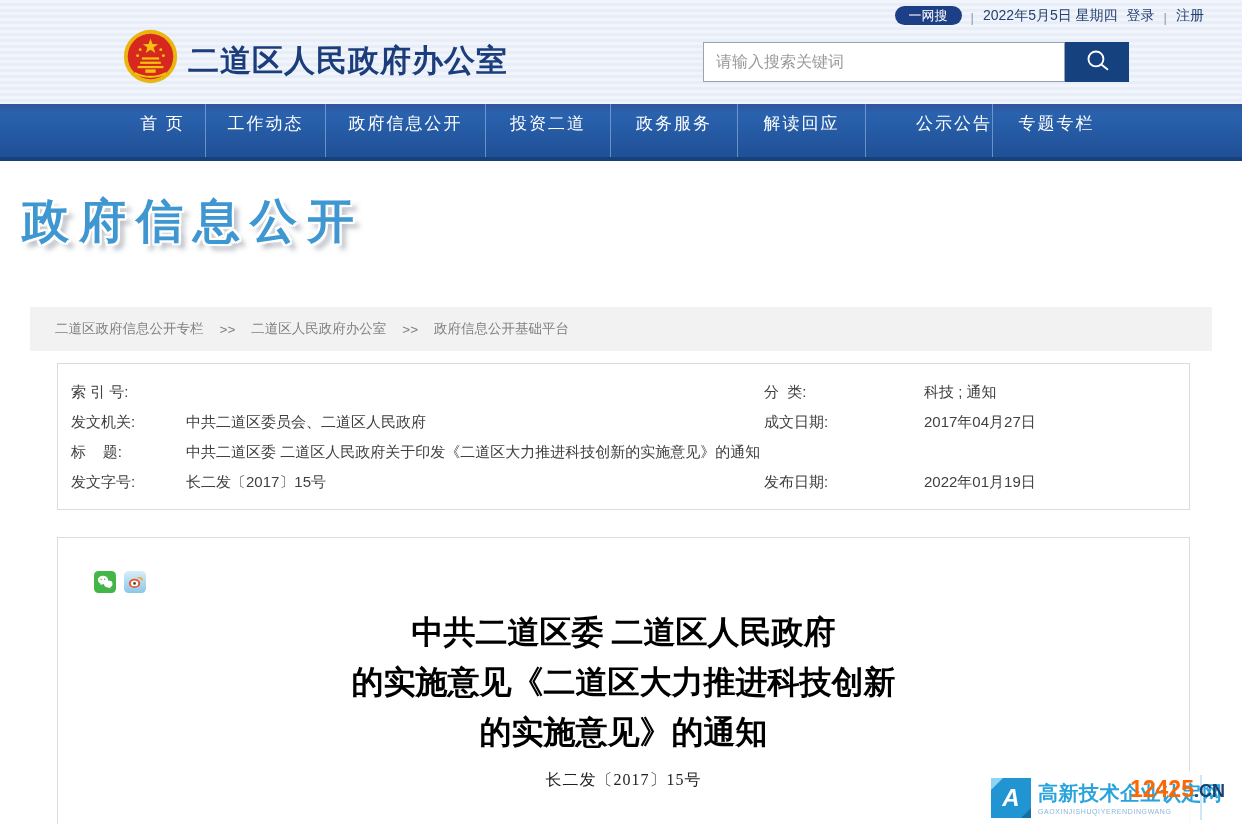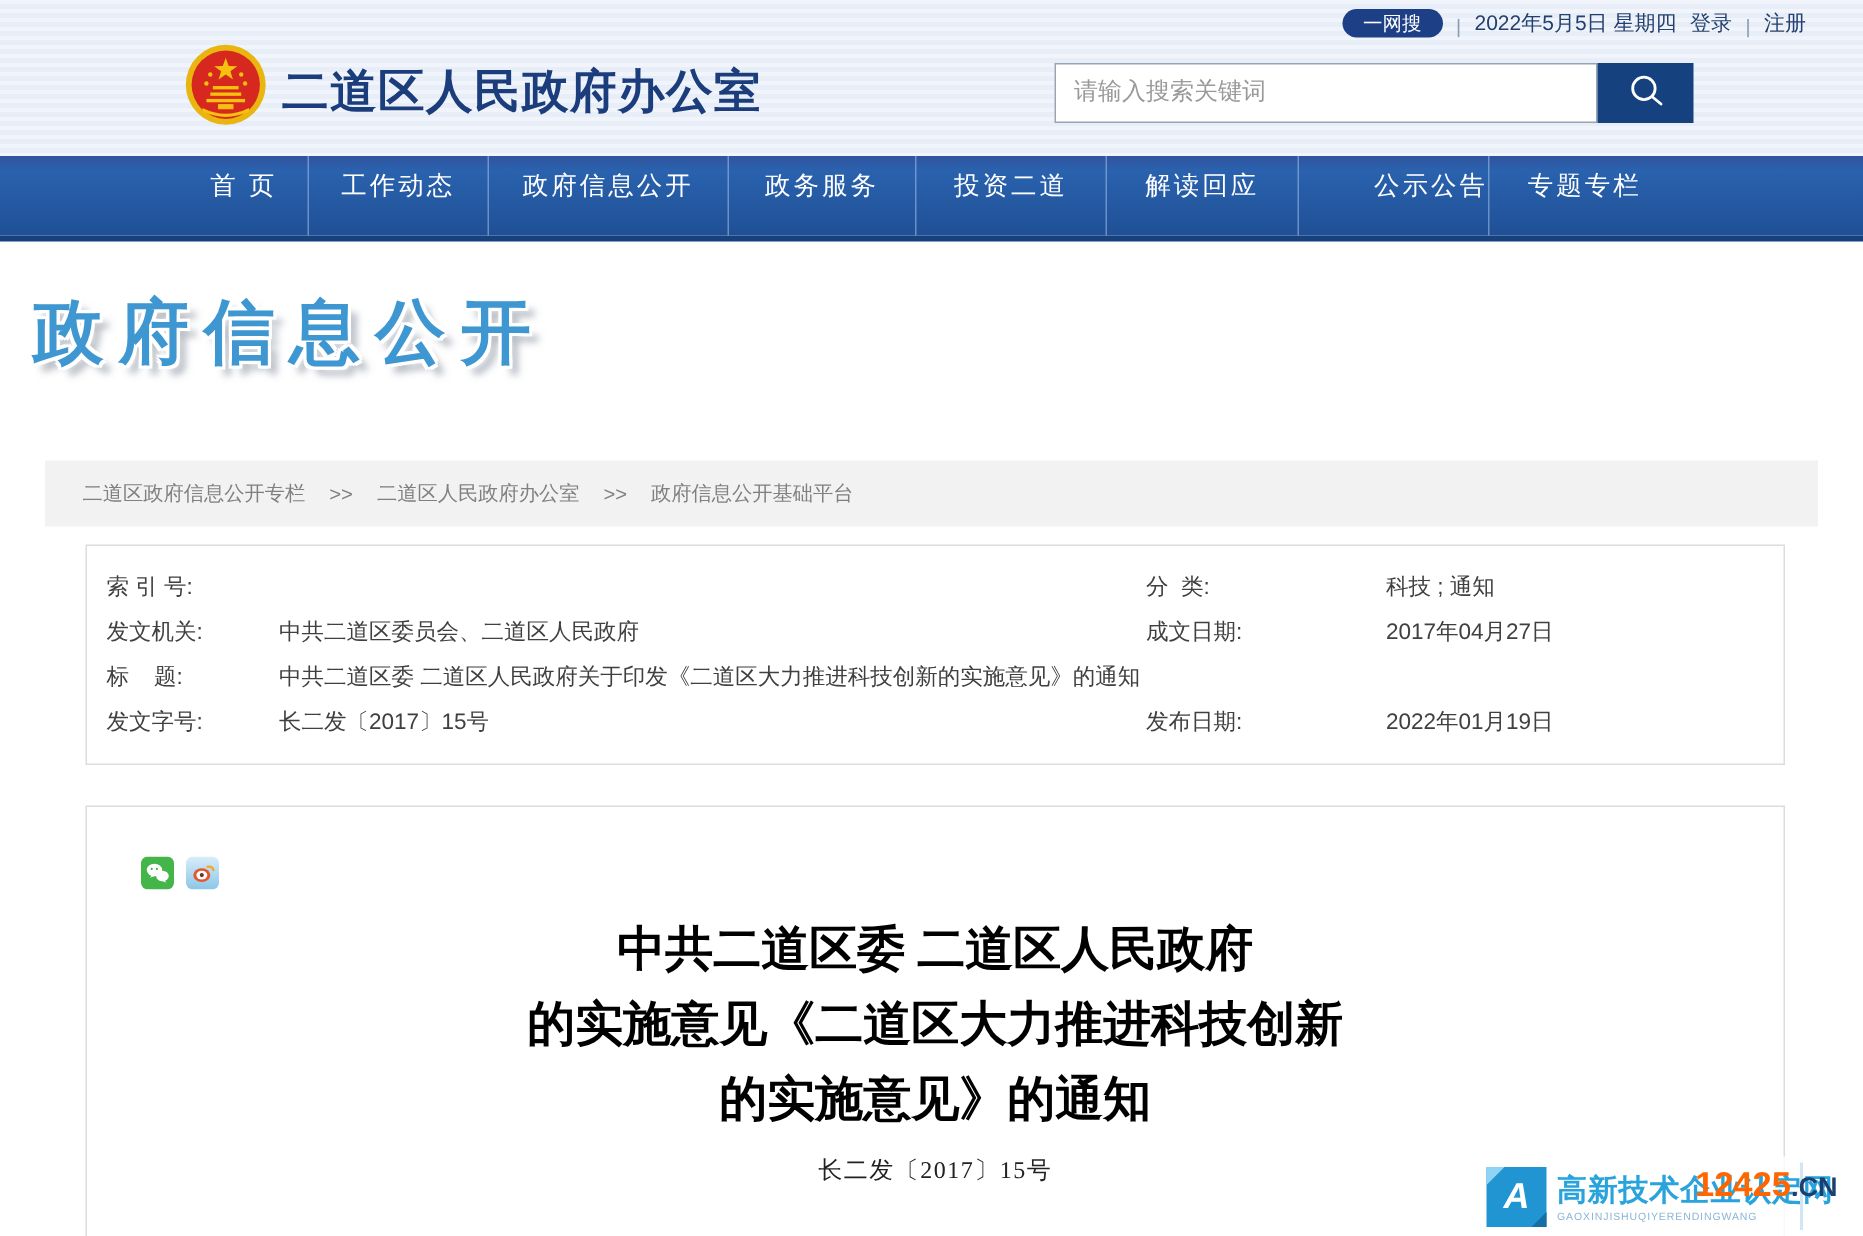--- a/index.html
+++ b/index.html
@@ -199,22 +199,22 @@
         </svg>
       </span>
     </button>
   </div>
 </div>
 
 <div class="nav">
   <div class="nav-item">首 页</div>
   <div class="nav-item">工作动态</div>
   <div class="nav-item">政府信息公开</div>
+  <div class="nav-item">投资二道</div>
   <div class="nav-item">政务服务</div>
-  <div class="nav-item">投资二道</div>
   <div class="nav-item">解读回应</div>
   <div class="nav-item">公示公告</div>
   <div class="nav-item">专题专栏</div>
 </div>
 
 <div class="banner-title">政府信息公开</div>
 
 <div class="crumb-bar">
   <span class="crumb-link">二道区政府信息公开专栏</span>
   <span>&gt;&gt;</span>

